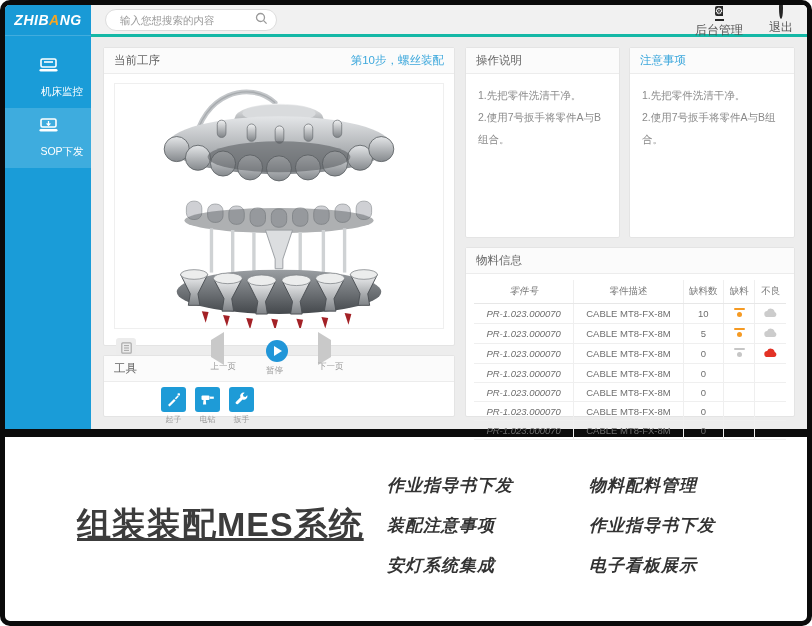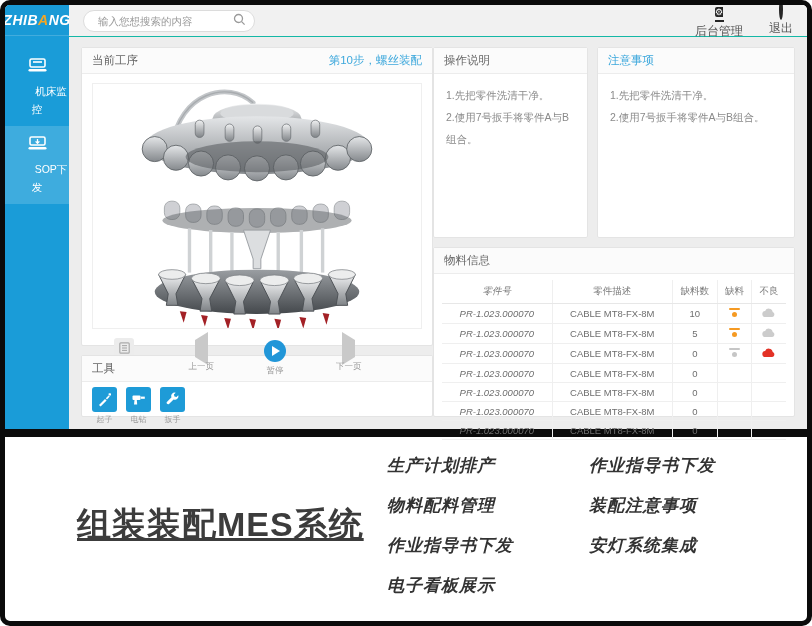--- a/index.html
+++ b/index.html
@@ -12,39 +12,39 @@
     border:5px solid #0b0b0b; border-radius:10px;
     overflow:hidden; background:#fff;
   }
   
   .app {
     height:432px; display:flex;
     border-bottom:8px solid #0b0b0b;
     background:#ededed;
   }
   .sidebar {
-    width:64px; background:#1a9cd8; color:#fff; flex:none;
+    width:86px; background:#1a9cd8; color:#fff; flex:none;
     display:flex; flex-direction:column;
   }
   .logo {
     height:31px; display:flex; align-items:center; justify-content:center;
     font-weight:bold; font-style:italic; font-size:14px; letter-spacing:.5px;
     border-bottom:1px solid rgba(255,255,255,.18);
     background:#199ad6;
   }
   .logo .accent { color:#f5a623; }
   .side-item {
     padding:10px 0 9px; text-align:center; cursor:pointer;
   }
   .side-item.active { background:rgba(255,255,255,.16); }
   .side-item .glyph { display:block; margin:0 auto 4px; }
   .side-item .lbl { font-size:10.5px; color:#fff;margin-left:28px; }
   .main { flex:1; display:flex; flex-direction:column; min-width:0; }
   .topbar {
-    height:32px; background:#f1f1f1; border-bottom:1px solid #14b8a6;
+    height:32px; background:#f1f1f1; border-bottom:3px solid #14b8a6;
     display:flex; align-items:center; padding:0 14px; flex:none;
   }
   .searchbox {
     width:172px; height:22px; background:#fff; border:1px solid #dcdcdc;
     border-radius:12px; display:flex; align-items:center; padding:0 8px 0 14px;
   }
   .searchbox input {
     border:none; outline:none; flex:1; font-size:10.5px; color:#555;
     background:transparent; font-family:inherit; min-width:0;
   }
@@ -58,49 +58,49 @@
   }
   .admin-glyph::after { content:""; display:block; width:9px; height:2px; background:#262626; margin:1px auto 0; }
   .power-glyph {
     width:15px; height:15px; border:2px solid #262626; border-radius:50%;
     margin:0 auto; position:relative;
   }
   .power-glyph::after {
     content:""; position:absolute; left:50%; top:-3px; transform:translateX(-50%);
     width:2px; height:7px; background:#262626;
   }
-  .content { flex:1; display:flex; padding:10px 12px 12px; min-height:0; }
+  .content { flex:1; display:flex; gap:10px; padding:10px 12px 12px; min-height:0; }
   .card { background:#fff; border:1px solid #e4e4e4; border-radius:2px; display:flex; flex-direction:column; min-height:0; }
   .card-head {
     height:26px; flex:none; display:flex; align-items:center; justify-content:space-between;
     padding:0 10px; background:#fbfbfb; border-bottom:1px solid #ececec;
     font-size:11.5px; color:#666;
   }
   .blue { color:#3da8dc; }
   
   .col-left { width:352px; flex:none; display:flex; flex-direction:column; gap:9px; }
   .proc-card { flex:1; }
   .img-wrap { margin:9px 10px 4px; border:1px solid #efefef; background:#fff; height:246px; flex:none; }
   .controls { display:flex; align-items:flex-start; padding:5px 12px 7px; }
-  .ctl { text-align:center; cursor:pointer;margin-left:20px; }
+  .ctl { cursor:pointer; }
   .ctl .lbl { font-size:8.5px; color:#9a9a9a; display:block; margin-top:3px; }
   .proc-btn-ic {
     width:20px; height:20px; background:#ececec; border-radius:3px; margin:0 auto;
     display:flex; align-items:center; justify-content:center;
   }
   .nav-group { margin:2px auto 0; display:flex; gap:30px; align-items:flex-start; transform:translateX(-12px); }
   .tri-l { width:0; height:0; border-top:8px solid transparent; border-bottom:8px solid transparent; border-right:13px solid #c9c9c9; margin:3px auto 0; }
   .tri-r { width:0; height:0; border-top:8px solid transparent; border-bottom:8px solid transparent; border-left:13px solid #c9c9c9; margin:3px auto 0; }
   .pause-circ {
     width:22px; height:22px; background:#2196d8; border-radius:50%; margin:0 auto;
     display:flex; align-items:center; justify-content:center;
   }
   .pause-circ .play { width:0; height:0; border-top:5px solid transparent; border-bottom:5px solid transparent; border-left:8px solid #fff; margin-left:2px; }
   .tools-card { flex:none; height:62px; }
-  .tools-row { display:flex; gap:9px; padding:5px 10px; }
+  .tools-row { display:flex; gap:9px; padding:5px 10px;margin-left:47px; }
   .tool { text-align:center; cursor:pointer; }
   .tool-ic {
     width:25px; height:25px; background:#1e9bd7; border-radius:3px;
     display:flex; align-items:center; justify-content:center; margin:0 auto;
   }
   .tool .lbl { font-size:8px; color:#9a9a9a; display:block; margin-top:2px; }
   
   .col-right { flex:1; display:flex; flex-direction:column; gap:9px; min-width:0; }
   .right-top { display:flex; gap:9px; height:191px; flex:none; }
   .instr-card { width:155px; flex:none; }
@@ -473,21 +473,20 @@
           </div>
         </div>
 
       </div>
     </div>
   </div>
 
   <div class="banner">
     <div class="banner-title">组装装配MES系统</div>
     <div class="features">
-      <div class="feature">生产计划排产</div>
       <div class="feature">作业指导书下发</div>
       <div class="feature">物料配料管理</div>
       <div class="feature">装配注意事项</div>
       <div class="feature">作业指导书下发</div>
       <div class="feature">安灯系统集成</div>
       <div class="feature">电子看板展示</div>
     </div>
   </div>
 
 </div>

